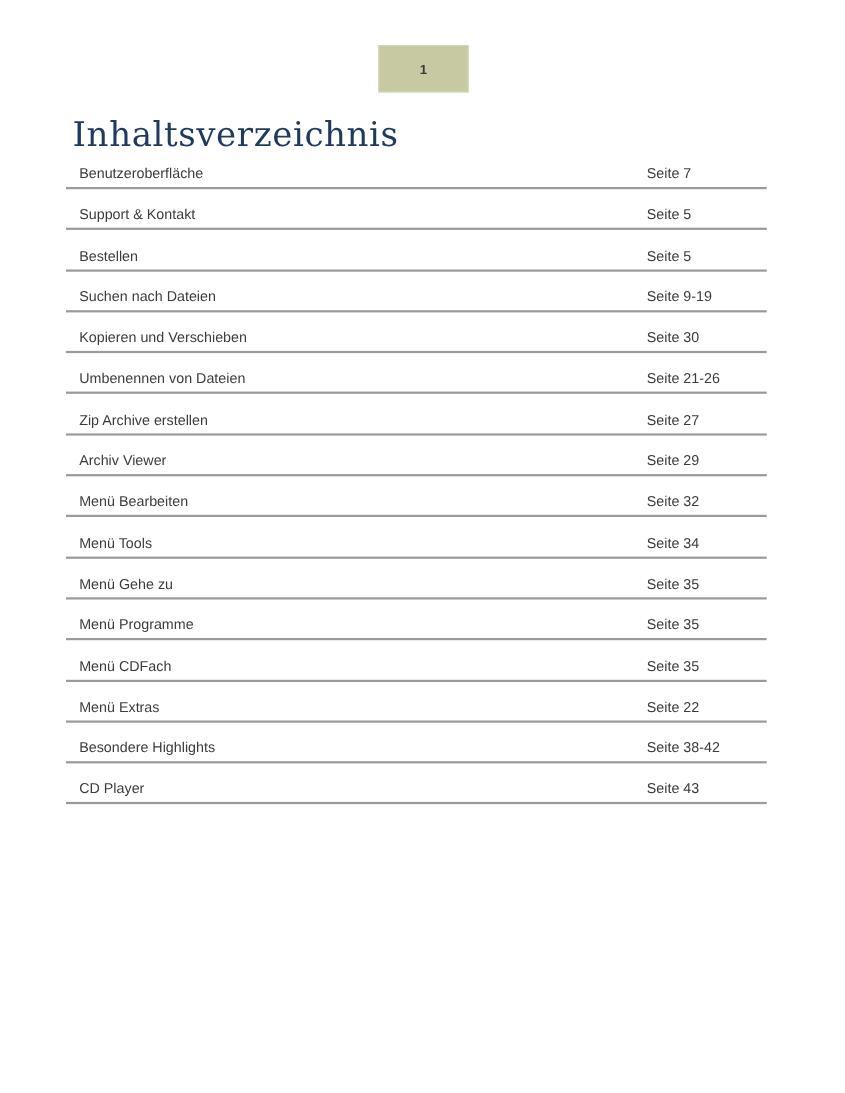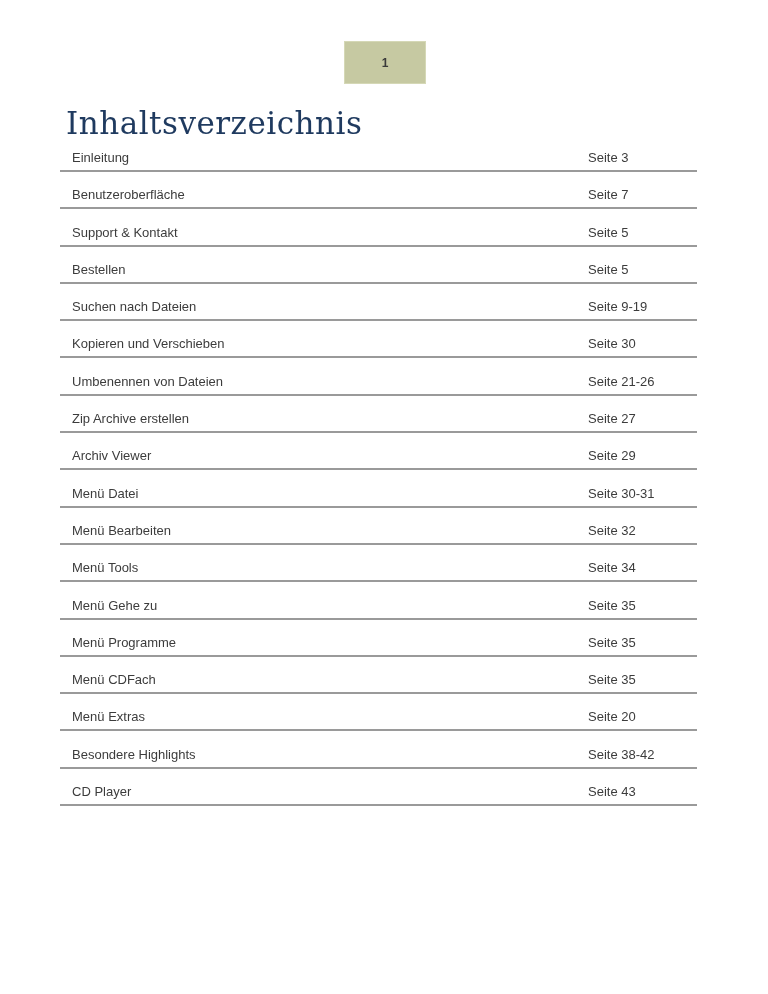--- a/index.html
+++ b/index.html
@@ -79,24 +79,20 @@
 
 <div class="page">
 
   <div class="page-number-badge">
     <span>1</span>
   </div>
 
   <h1 class="doc-title">Inhaltsverzeichnis</h1>
 
   <div class="toc" id="toc-list">
-  <div class="toc-row">
-    <span class="label">Einleitung</span>
-    <span class="pageref">Seite 3</span>
-  </div>
 
   <div class="toc-row">
     <span class="label">Benutzeroberfläche</span>
     <span class="pageref">Seite 7</span>
   </div>
 
   <div class="toc-row">
     <span class="label">Support &amp; Kontakt</span>
     <span class="pageref">Seite 5</span>
   </div>
@@ -125,24 +121,20 @@
     <span class="label">Zip Archive erstellen</span>
     <span class="pageref">Seite 27</span>
   </div>
 
 
   <div class="toc-row">
     <span class="label">Archiv Viewer</span>
     <span class="pageref">Seite 29</span>
   </div>
 
-  <div class="toc-row">
-    <span class="label">Menü Datei</span>
-    <span class="pageref">Seite 30-31</span>
-  </div>
 
   <div class="toc-row">
     <span class="label">Menü Bearbeiten</span>
     <span class="pageref">Seite 32</span>
   </div>
 
 
   <div class="toc-row">
     <span class="label">Menü Tools</span>
     <span class="pageref">Seite 34</span>
@@ -158,21 +150,21 @@
     <span class="pageref">Seite 35</span>
   </div>
 
   <div class="toc-row">
     <span class="label">Menü CDFach</span>
     <span class="pageref">Seite 35</span>
   </div>
 
   <div class="toc-row">
     <span class="label">Menü Extras</span>
-    <span class="pageref">Seite 20</span>
+    <span class="pageref">Seite 22</span>
   </div>
 
 
   <div class="toc-row">
     <span class="label">Besondere Highlights</span>
     <span class="pageref">Seite 38-42</span>
   </div>
 
   <div class="toc-row">
     <span class="label">CD Player</span>

